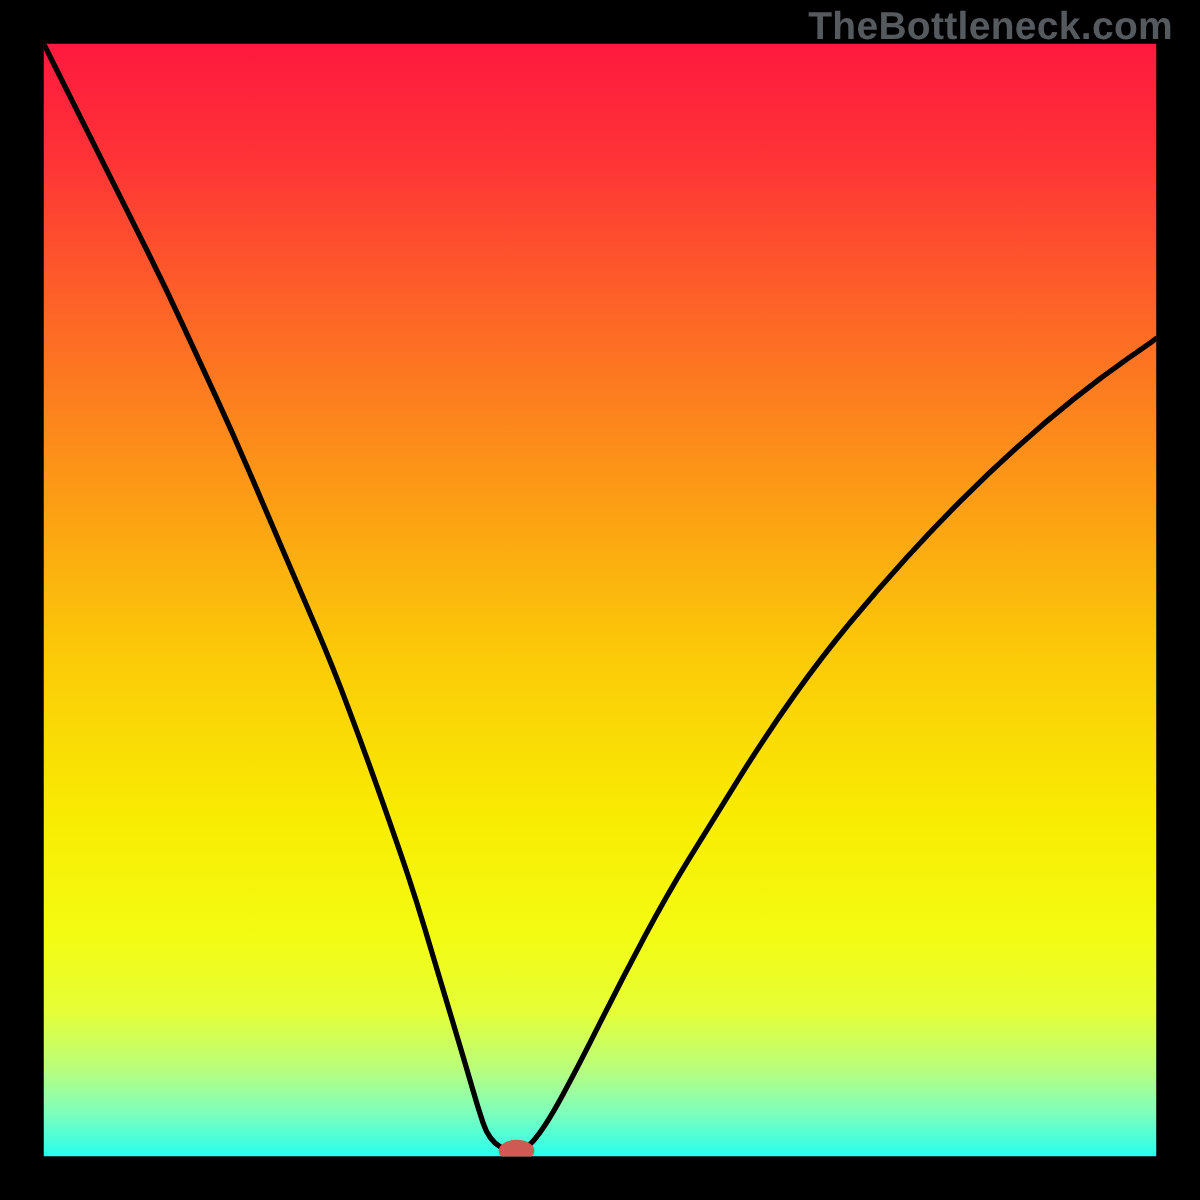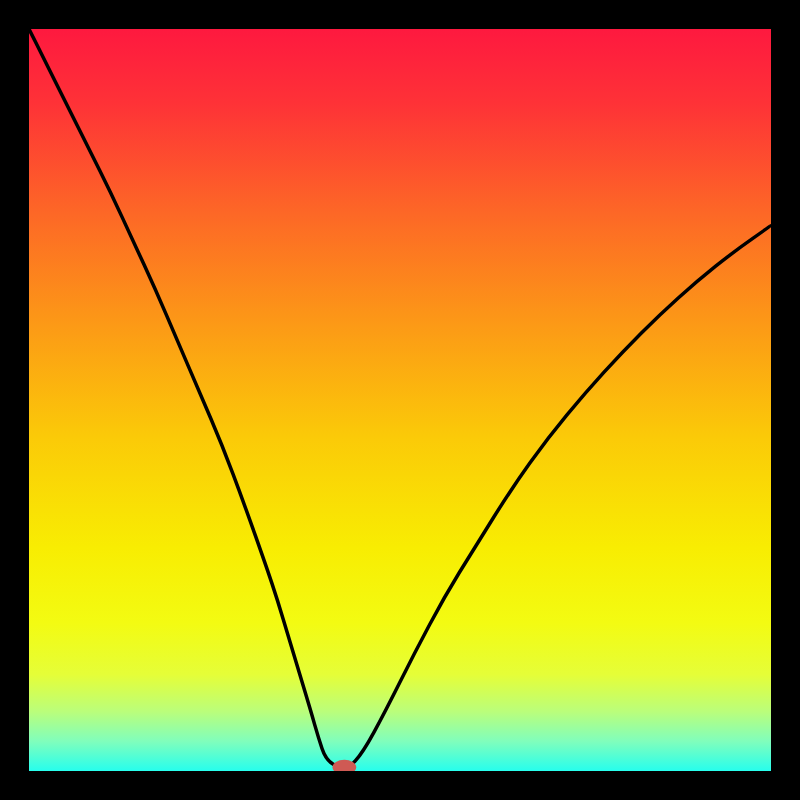--- a/index.html
+++ b/index.html
@@ -37,20 +37,21 @@
   .plot svg {
     display: block;
     width: 742px;
     height: 742px;
   }
 </style>
 </head>
 <body>
 
 <div class="frame">
+  <div class="watermark">TheBottleneck.com</div>
   <div class="plot">
     <svg id="plot-svg" viewBox="0 0 742 742" preserveAspectRatio="none">
       <defs>
         <linearGradient id="bg-grad" x1="0" y1="0" x2="0" y2="1">
             <stop offset="0%" stop-color="#fe193f"></stop>
             <stop offset="10%" stop-color="#fe3237"></stop>
             <stop offset="25%" stop-color="#fd6826"></stop>
             <stop offset="40%" stop-color="#fc9a16"></stop>
             <stop offset="55.00000000000001%" stop-color="#fbca08"></stop>
             <stop offset="70%" stop-color="#f8ed02"></stop>

